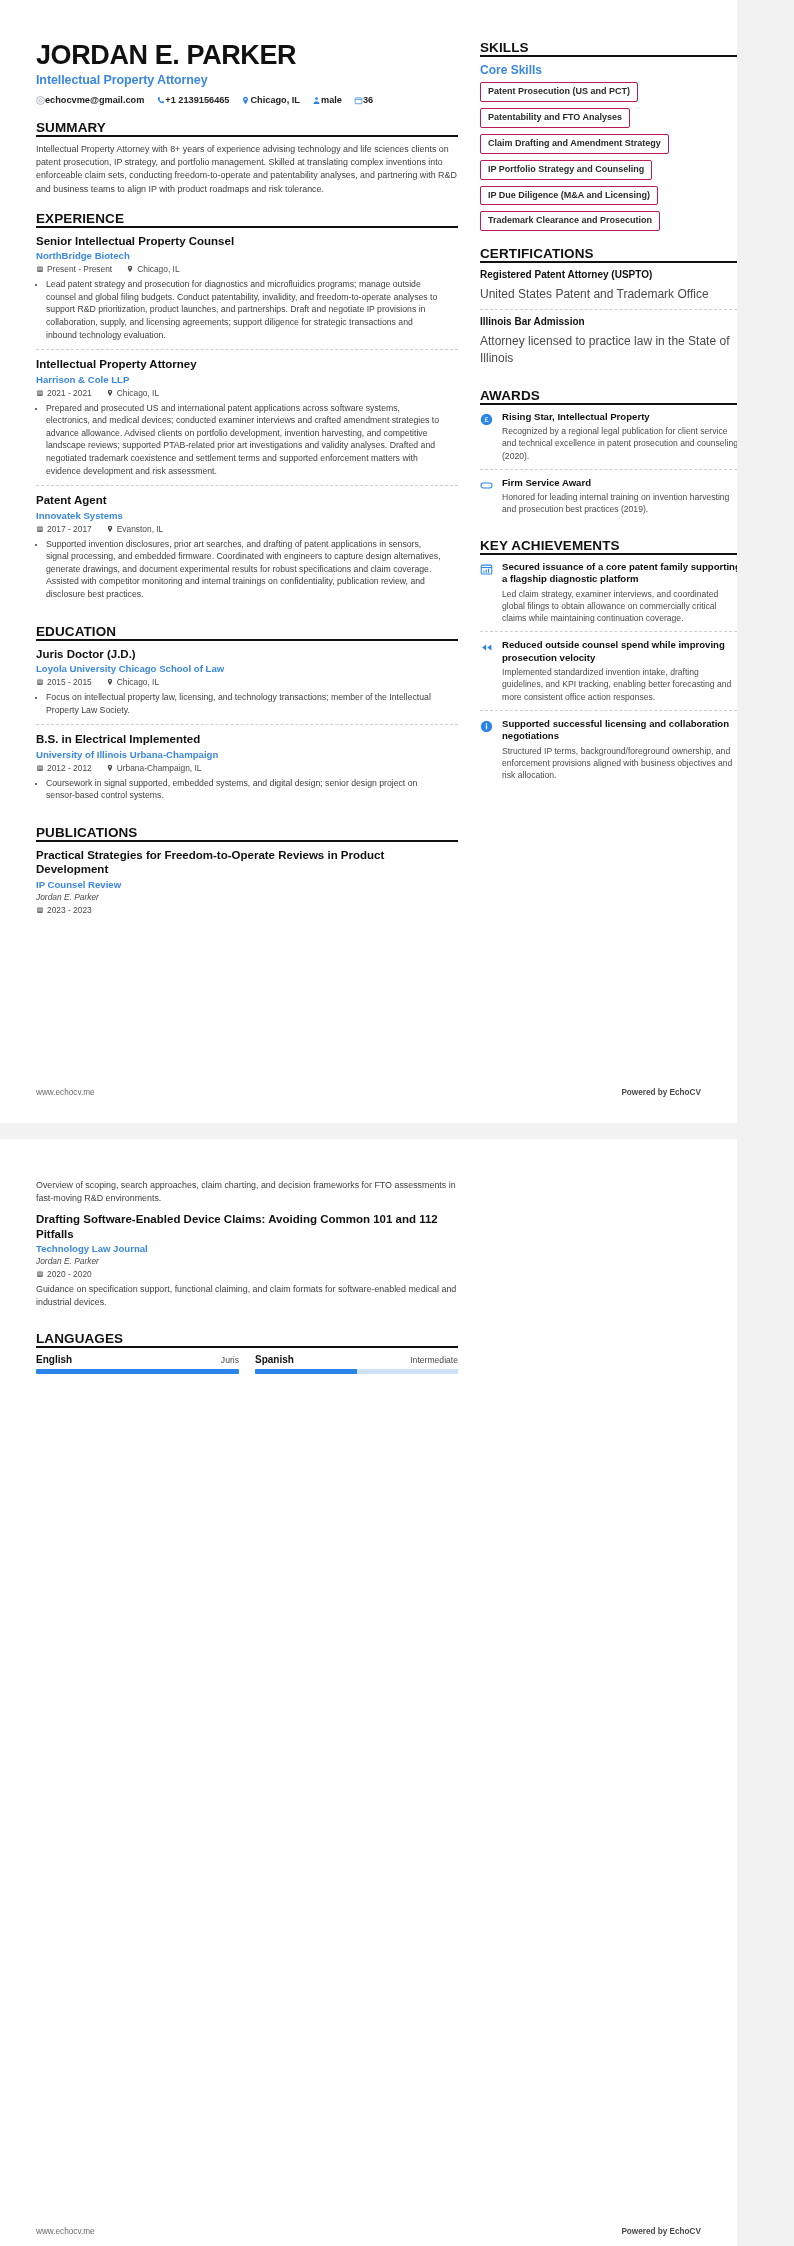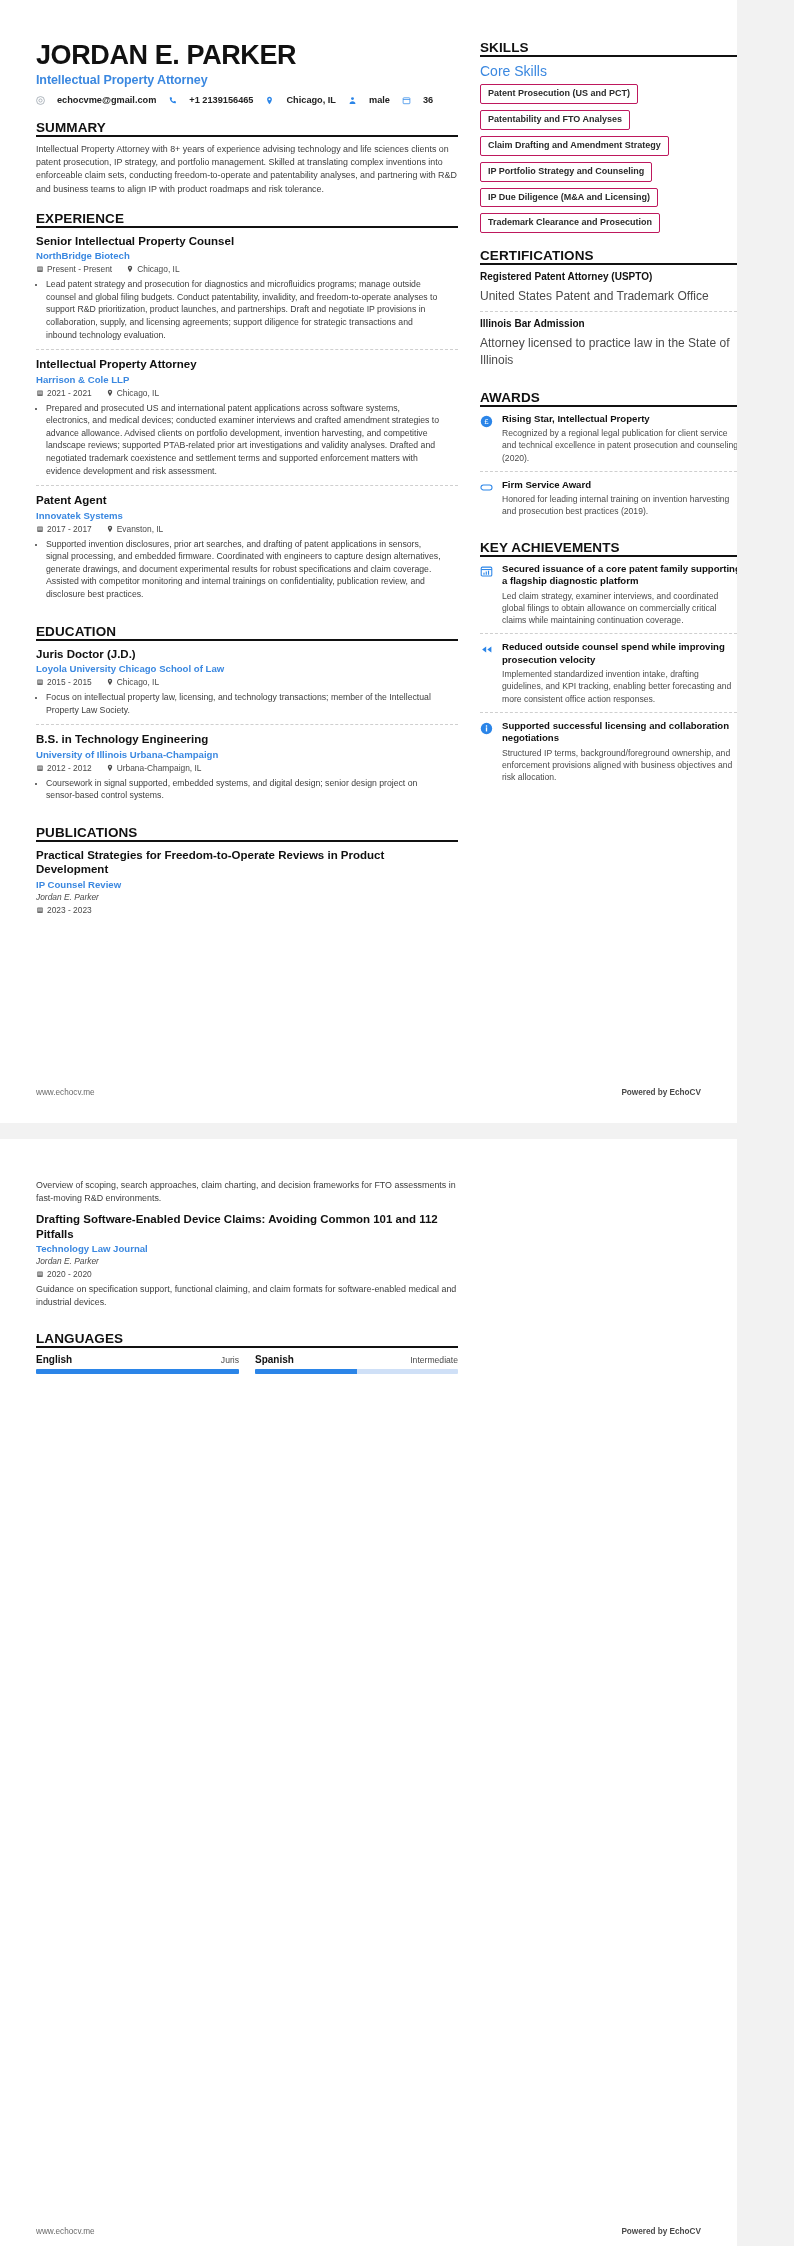--- a/index.html
+++ b/index.html
@@ -44,21 +44,21 @@
   .contact-row {
     display: flex;
     align-items: center;
     flex-wrap: wrap;
     gap: 12px;
     margin-top: 8px;
     font-size: 9.2px;
     font-weight: bold;
     color: #222222;
   }
-  .contact-item { display: flex; align-items: center; gap: 12px; white-space: nowrap; }
+  .contact-item { display: flex; align-items: center; gap: 0; white-space: nowrap; }
   .contact-item svg { display: block; }
 
   
   .section { margin-top: 15px; }
   .section-title {
     font-size: 13.5px;
     font-weight: bold;
     letter-spacing: 0.1px;
     color: #111111;
     padding-bottom: 0;
@@ -99,22 +99,22 @@
   ul.bullets li {
     font-size: 8.7px;
     line-height: 1.45;
     color: #3d3d3d;
     margin-bottom: 1px;
   }
   ul.bullets li::marker { font-size: 8px; }
 
   
   .skill-group-label {
-    font-size: 14px;
-    font-weight: normal;
+    font-size: 12px;
+    font-weight: bold;
     color: #3b88e0;
     margin-bottom: 5px;
   }
   .chips { display: flex; flex-direction: column; align-items: flex-start; gap: 6px; }
   .chip {
     border: 1px solid #be185d;
     border-radius: 2px;
     padding: 4px 7px;
     font-size: 9px;
     font-weight: bold;
@@ -314,21 +314,21 @@
                 </svg>
               <span>Chicago, IL</span>
             </span>
           </div>
           <ul class="bullets">
             <li>Focus on intellectual property law, licensing, and technology transactions; member of the Intellectual Property Law Society.</li>
           </ul>
         </div>
 
         <div class="entry">
-          <div class="entry-title">B.S. in Technology Engineering</div>
+          <div class="entry-title">B.S. in Electrical Implemented</div>
           <div class="entry-org">University of Illinois Urbana-Champaign</div>
           <div class="meta-row">
             <span class="meta-item">
               <svg width="8" height="8" viewBox="0 0 16 16">
                   <rect x="2.5" y="2.8" width="11" height="11" rx="1.2" fill="#6a6a6a"></rect>
                   <rect x="3.8" y="5.4" width="8.4" height="1" fill="#fff"></rect>
                   <rect x="3.8" y="7.4" width="8.4" height="1" fill="#fff"></rect>
                   <rect x="3.8" y="9.4" width="8.4" height="1" fill="#fff"></rect>
                 </svg>
               <span>2012 - 2012</span>

